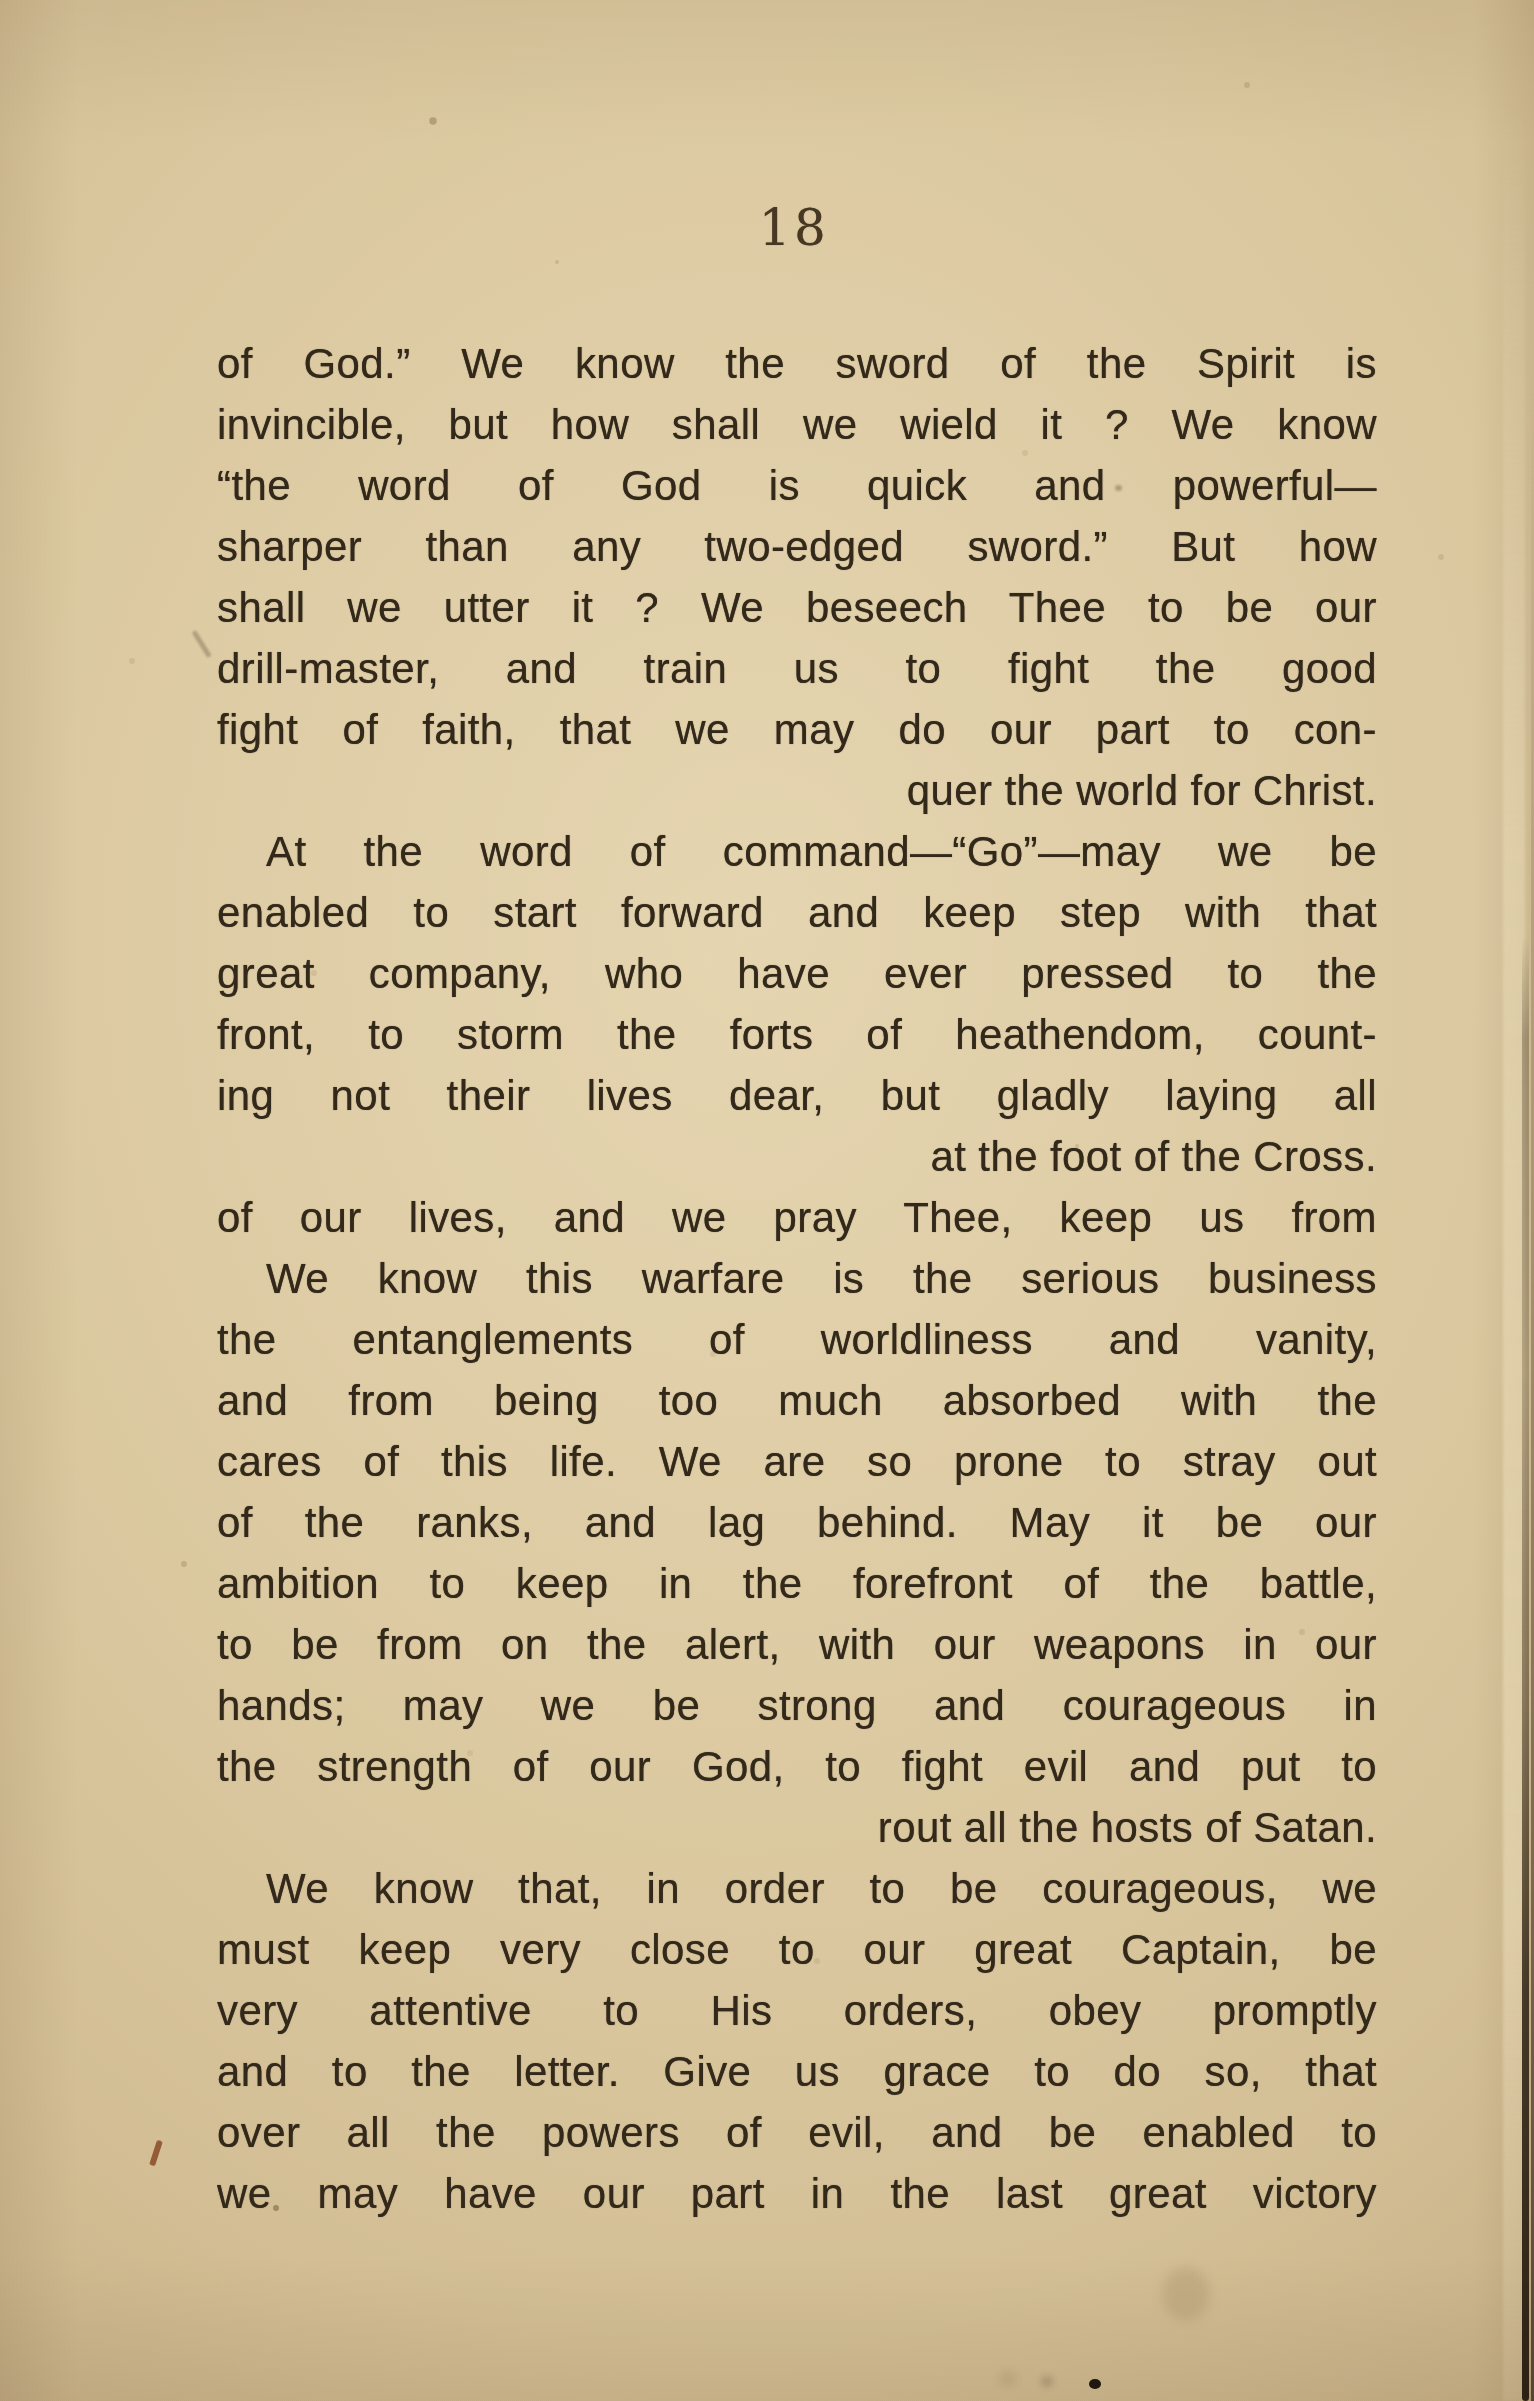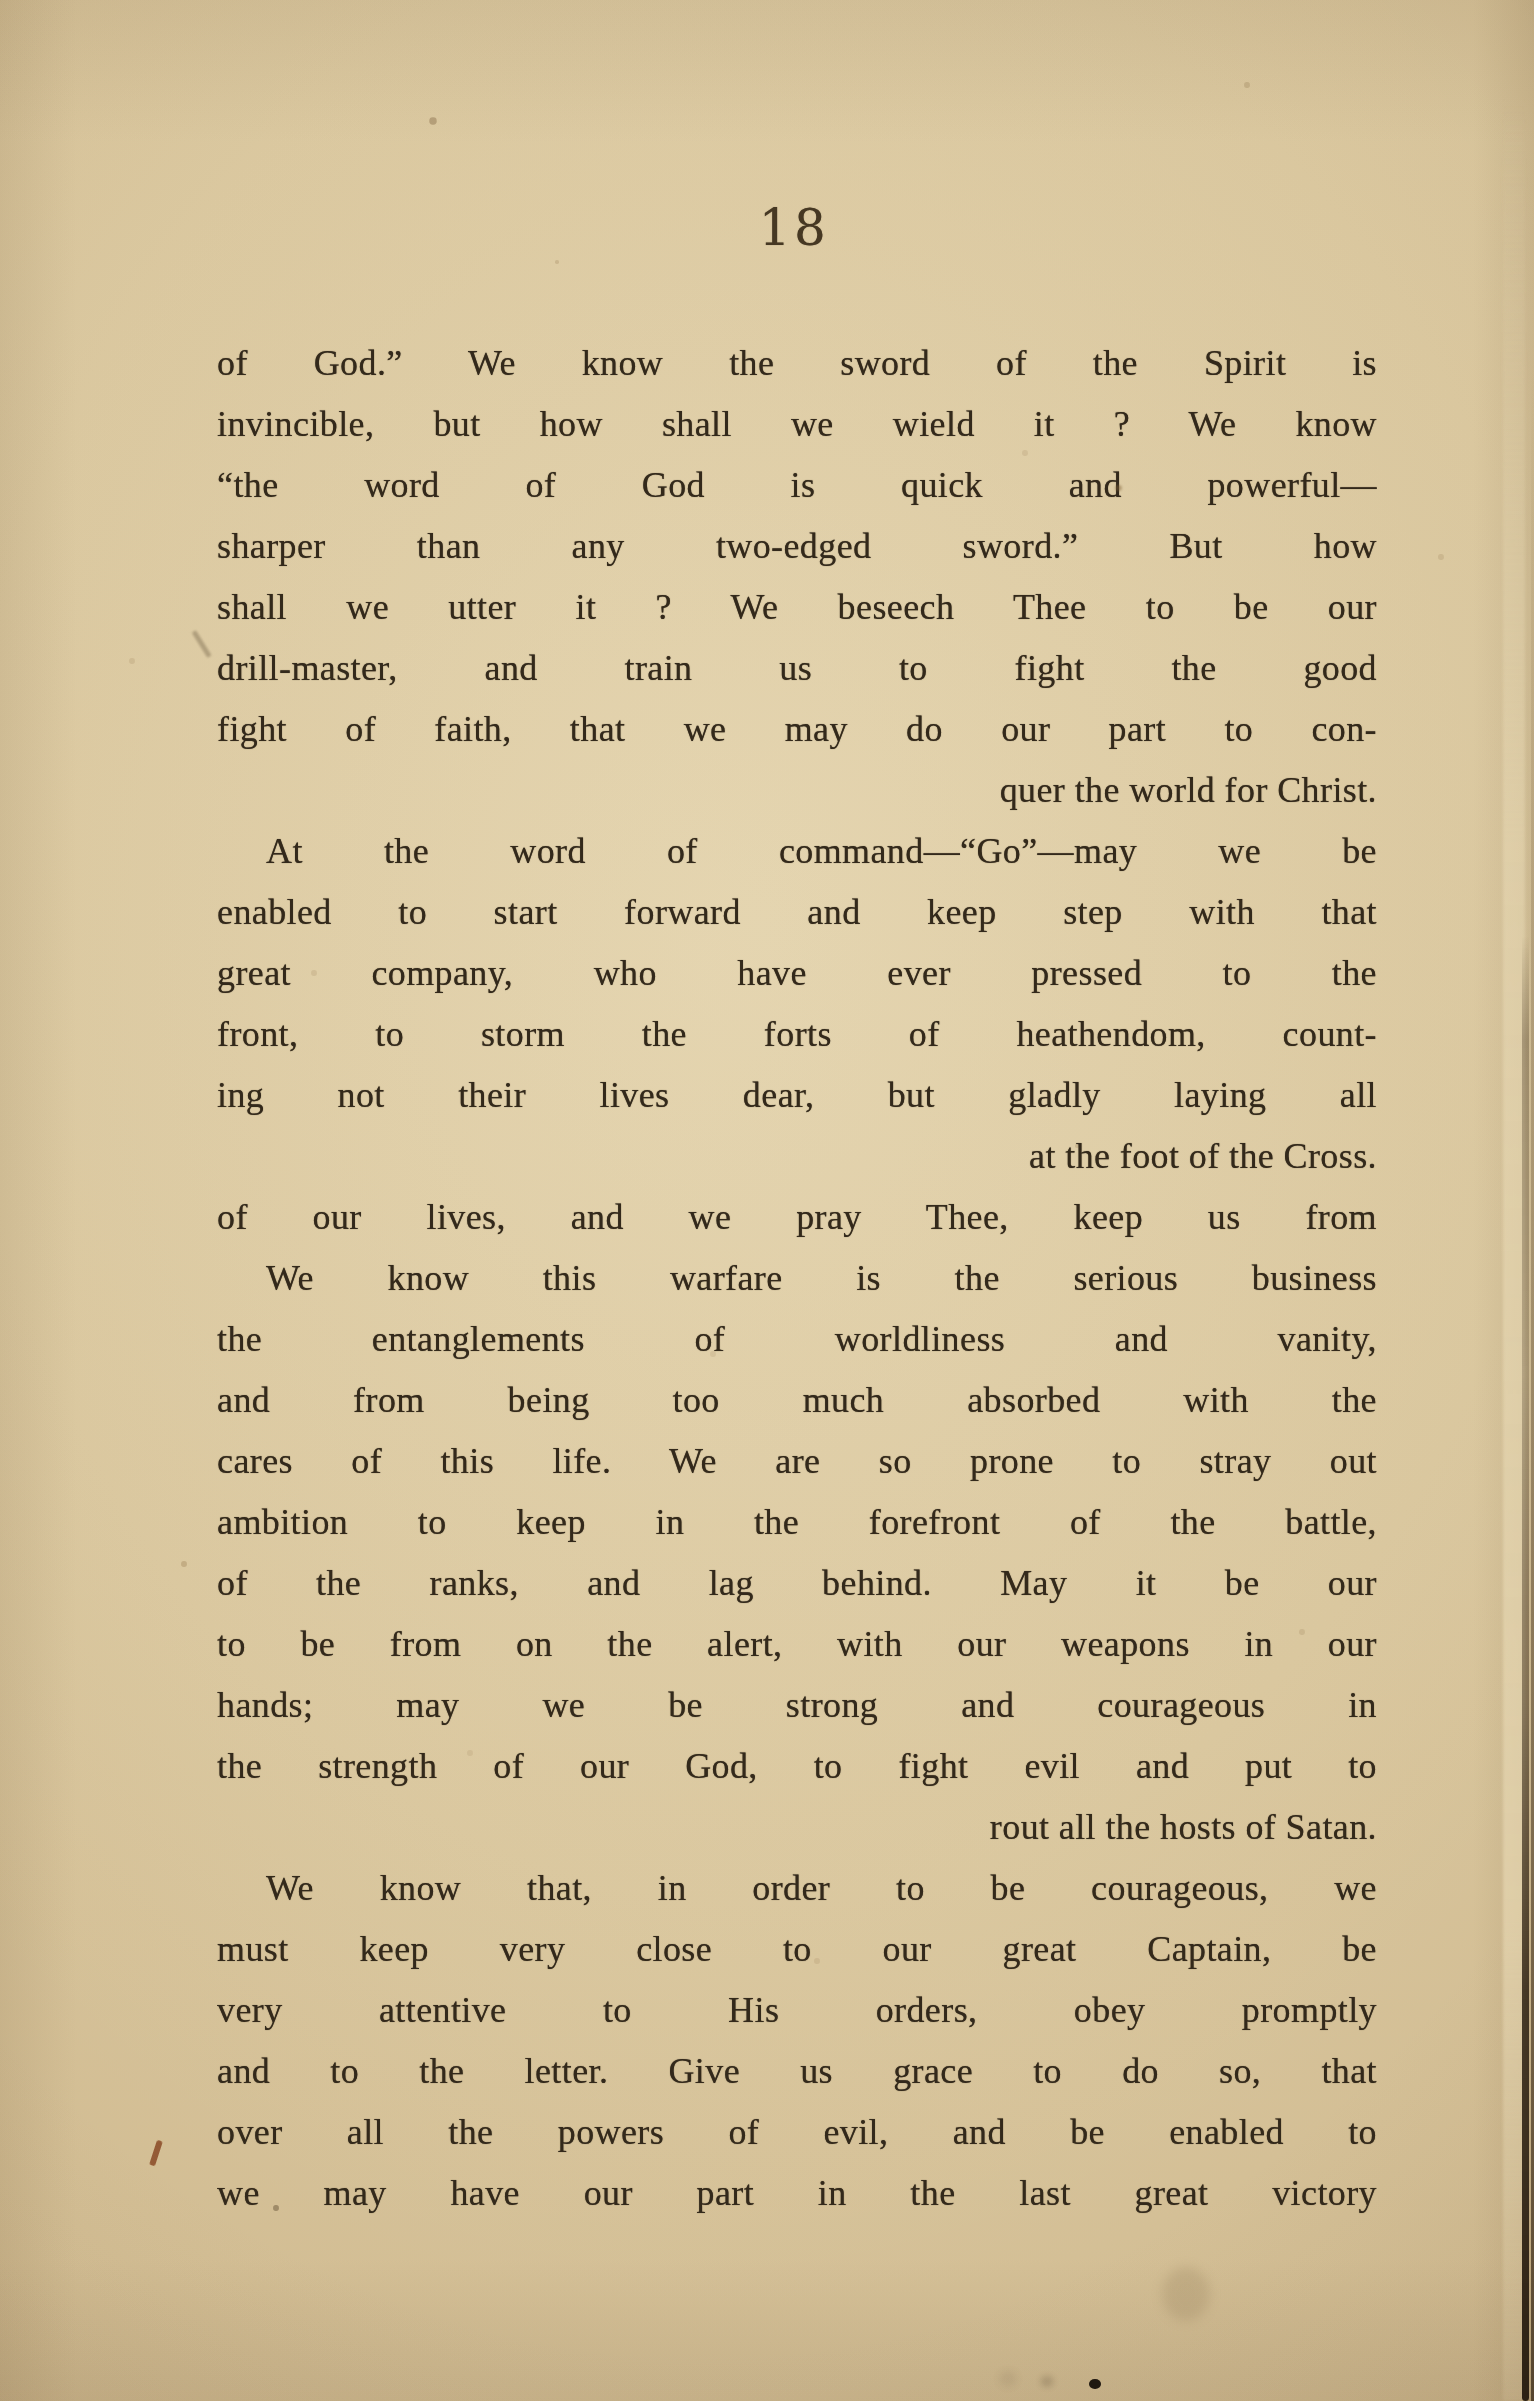--- a/index.html
+++ b/index.html
@@ -91,22 +91,22 @@
     font-family: "DejaVu Serif", "Liberation Serif", serif;
     font-size: 50px;
     line-height: 40px;
     letter-spacing: 3.5px;
     color: #463823;
     text-shadow: 0 0 0.9px rgba(70,56,35,0.55);
   }
   .text-block {
     position: absolute;
     left: 217px; top: 333px; width: 1160px;
-    font-family: Liberation Serif, serif;
-    font-size: 36px;
+    font-family: Liberation Sans, sans-serif;
+    font-size: 42px;
     line-height: 61px;
     letter-spacing: 0.4px;
     color: #33291b;
     text-shadow: 0 0 0.9px rgba(46,36,22,0.75);
     box-sizing: border-box;
   }
   .line {
     height: 61px;
     overflow: hidden;
     text-align: justify;
@@ -159,22 +159,22 @@
       <div class="line">enabled to start forward and keep step with that</div>
       <div class="line">great company, who have ever pressed to the</div>
       <div class="line">front, to storm the forts of heathendom, count-</div>
       <div class="line">ing not their lives dear, but gladly laying all</div>
       <div class="line endline">at the foot of the Cross.</div>
       <div class="line">of our lives, and we pray Thee, keep us from</div>
       <div class="line indent">We know this warfare is the serious business</div>
       <div class="line">the entanglements of worldliness and vanity,</div>
       <div class="line">and from being too much absorbed with the</div>
       <div class="line">cares of this life.  We are so prone to stray out</div>
+      <div class="line">of the ranks, and lag behind.  May it be our</div>
       <div class="line">ambition to keep in the forefront of the battle,</div>
-      <div class="line">of the ranks, and lag behind.  May it be our</div>
       <div class="line">to be from on the alert, with our weapons in our</div>
       <div class="line">hands; may we be strong and courageous in</div>
       <div class="line">the strength of our God, to fight evil and put to</div>
       <div class="line endline">rout all the hosts of Satan.</div>
       <div class="line indent">We know that, in order to be courageous, we</div>
       <div class="line">must keep very close to our great Captain, be</div>
       <div class="line">very attentive to His orders, obey promptly</div>
       <div class="line">and to the letter.  Give us grace to do so, that</div>
       <div class="line">over all the powers of evil, and be enabled to</div>
       <div class="line">we may have our part in the last great victory</div>

